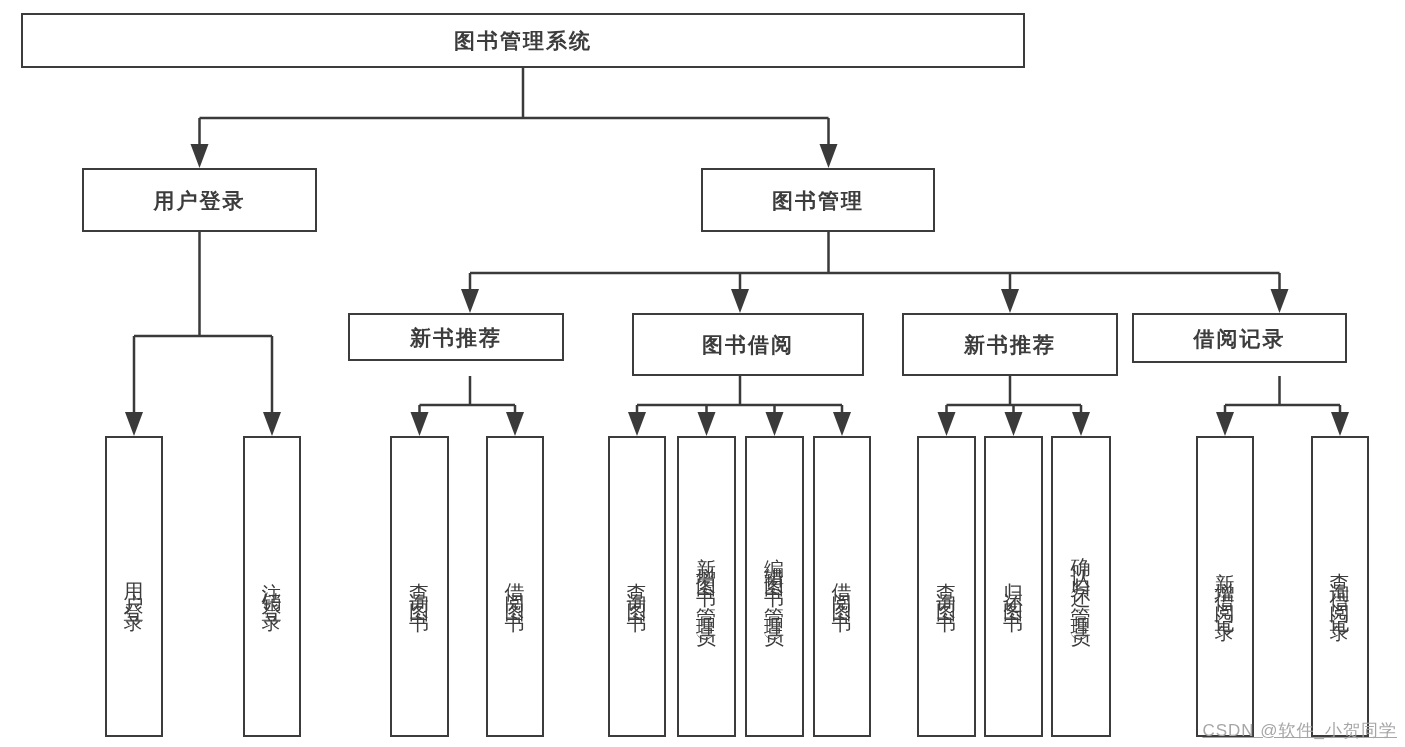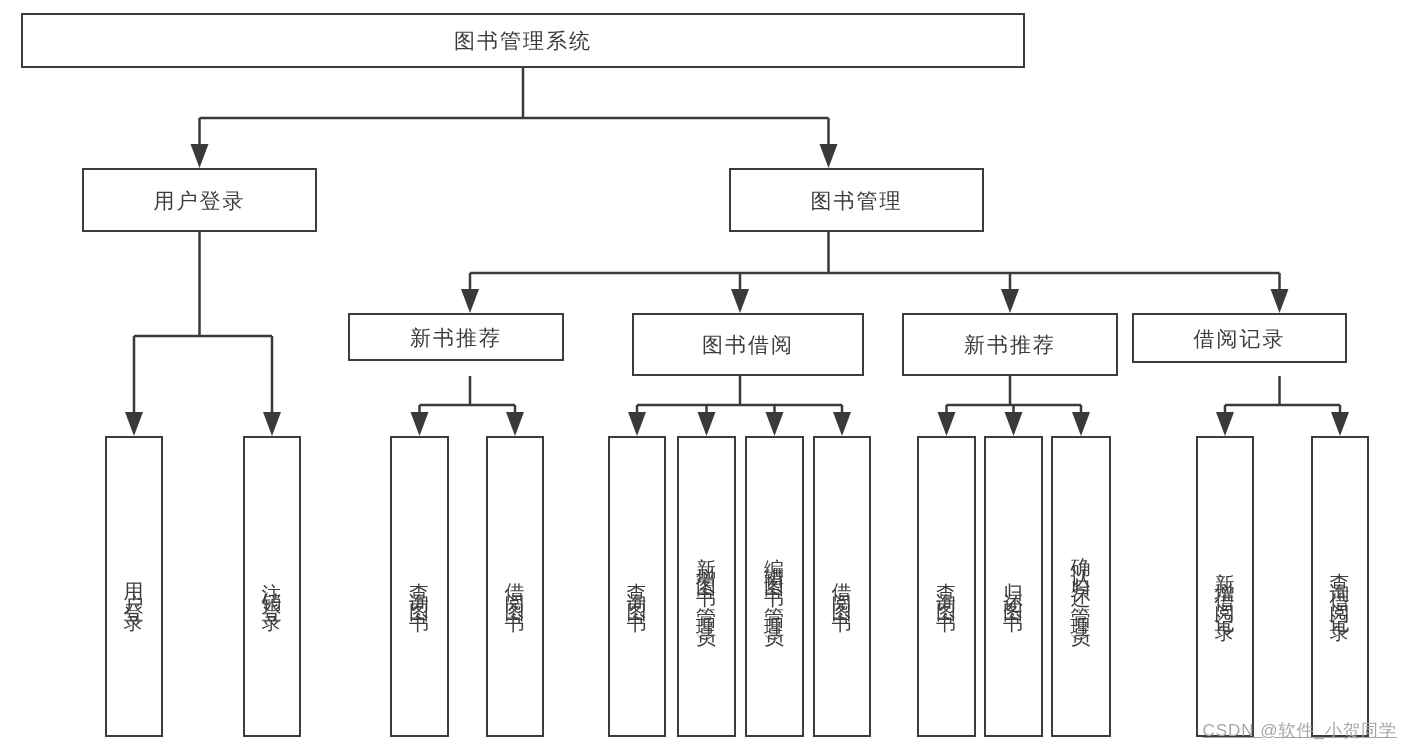--- a/index.html
+++ b/index.html
@@ -16,21 +16,21 @@
     overflow:hidden;
   }
   .stage{position:relative;width:1405px;height:747px;background:var(--boxbg);}
   .connectors{position:absolute;left:0;top:0;width:1405px;height:747px;}
   .box{
     position:absolute;
     box-sizing:border-box;
     background:var(--boxbg);
     display:flex;align-items:center;justify-content:center;
   }
-  .box.h{border:2.7px solid #3c3c3c;}
+  .box.h{border:2.7px solid #3c3c3c;font-weight:bold;}
   .box.v{border:2.4px solid #3c3c3c;}
   .lbl{
     font-size:21px;color:var(--text);
     letter-spacing:2px;white-space:nowrap;line-height:1;
   }
   .vlbl{
     writing-mode:vertical-rl;text-orientation:mixed;
     font-size:20px;color:var(--text);
     letter-spacing:10px;line-height:1;white-space:nowrap;
   }
@@ -77,21 +77,21 @@
     </g>
   </svg>
 
   <div class="box h" style="left:21px;top:13px;width:1004px;height:55px">
     <span class="lbl">图书管理系统</span>
   </div>
 
   <div class="box h" style="left:82px;top:168px;width:235px;height:64px">
     <span class="lbl">用户登录</span>
   </div>
-  <div class="box h" style="left:729px;top:168px;width:255px;height:64px">
+  <div class="box h" style="left:701px;top:168px;width:234px;height:64px">
     <span class="lbl">图书管理</span>
   </div>
 
   <div class="box h" style="left:348px;top:313px;width:216px;height:48px">
     <span class="lbl">新书推荐</span>
   </div>
   <div class="box h" style="left:632px;top:313px;width:232px;height:63px">
     <span class="lbl">图书借阅</span>
   </div>
   <div class="box h" style="left:902px;top:313px;width:216px;height:63px">

